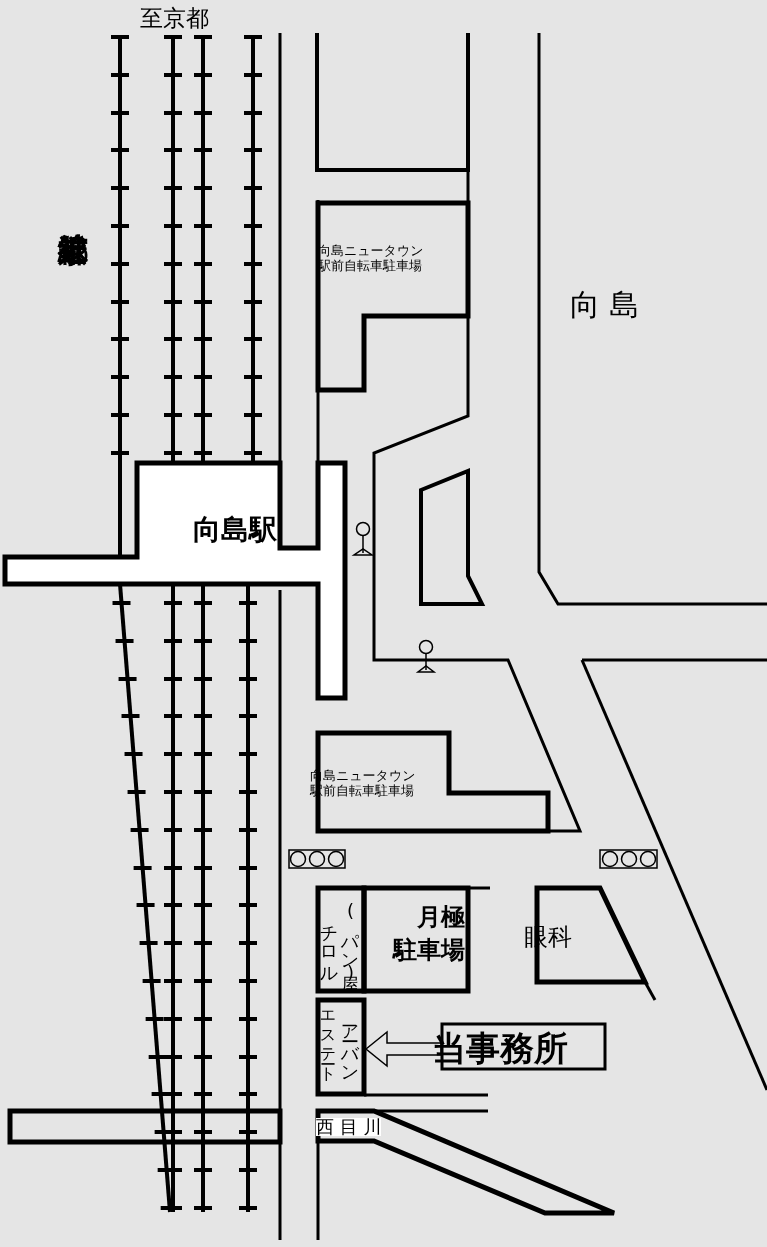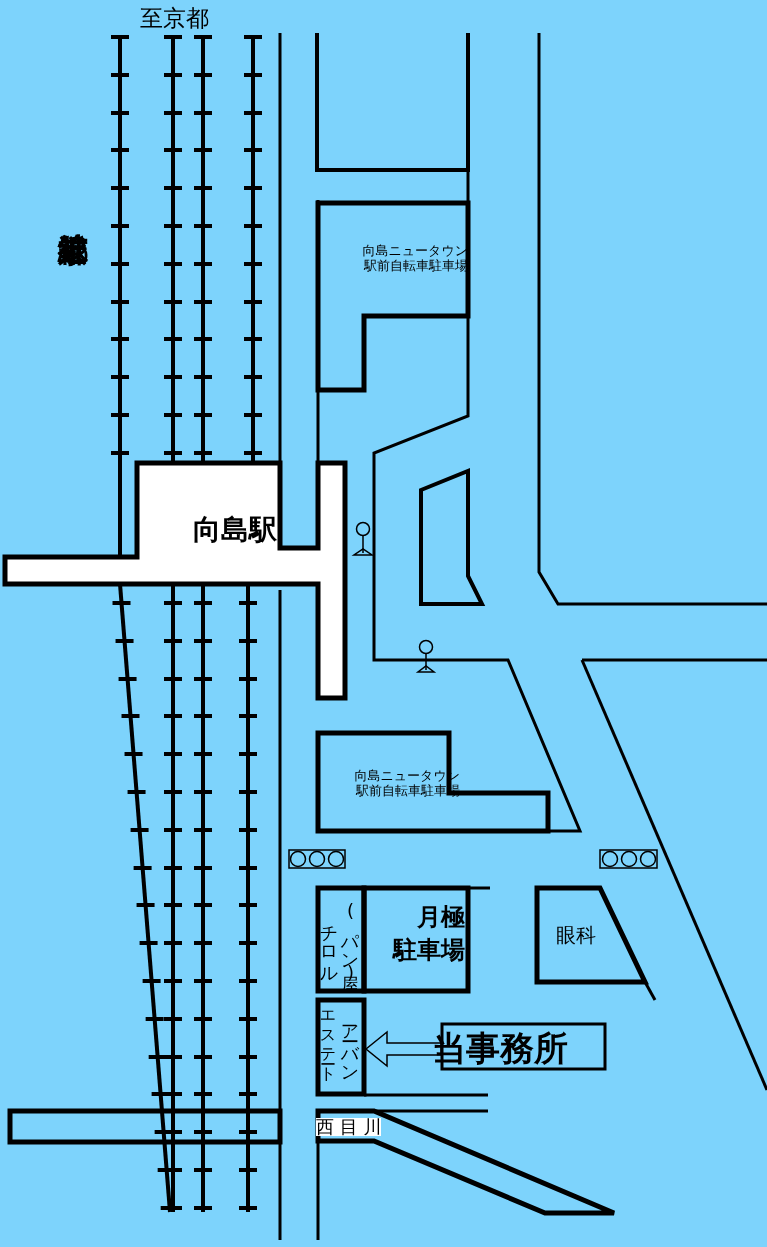--- a/index.html
+++ b/index.html
@@ -1,20 +1,20 @@
 <!DOCTYPE html>
 <html><head>
 <meta charset="utf-8">
 <style>
   html, body { margin: 0; padding: 0; background: #ffffff; }
-  #map-root { position: relative; width: 767px; height: 1247px; overflow: hidden; background: #7dd3fc; }
+  #map-root { position: relative; width: 767px; height: 1247px; overflow: hidden; background: #e5e5e5; }
   svg { position: absolute; left: 0; top: 0; }
   .lbl { position: absolute; font-family: "DejaVu Sans", sans-serif; color: #000; white-space: nowrap; line-height: 1; }
   .vert { writing-mode: vertical-rl; text-orientation: upright; }
-  .small { font-size: 13px; text-align: right; line-height: 15px; }
+  .small { font-size: 13px; text-align: left; line-height: 15px; }
   .big { font-size: 26px; font-weight: bold; }
 </style>
 </head>
 <body>
 
 <div id="map-root">
 <svg width="767" height="1247" viewBox="0 0 767 1247">
   <g stroke="#000" fill="none">
 
     <g stroke-width="4">
@@ -215,31 +215,32 @@
   </g>
 </svg>
 
 <div class="lbl" style="left:140px;top:7px;font-size:23px;">至京都</div>
 <div class="lbl vert" style="left:58px;top:210px;font-size:30px;font-weight:bold;">近鉄京都線</div>
 <div class="lbl small" style="left:318px;top:243px;width:150px;">
   <div>向島ニュータウン</div>
   <div>駅前自転車駐車場</div>
 </div>
 <div class="lbl" style="left:580px;top:290px;font-size:30px;text-align:center;">
+  <div style="margin-left:-10px;">向 島</div>
 </div>
 <div class="lbl" style="left:157px;top:516px;font-size:28px;font-weight:bold;margin-left:36px;">向島駅</div>
 <div class="lbl small" style="left:310px;top:768px;width:150px;">
   <div>向島ニュータウン</div>
   <div>駅前自転車駐車場</div>
 </div>
 <div class="lbl vert" style="left:320px;top:913px;font-size:18px;">チロル</div>
 <div class="lbl vert" style="left:341px;top:900px;font-size:18px;">(パン屋)</div>
 <div class="lbl" style="left:370px;top:905px;font-size:24px;font-weight:bold;text-align:right;width:95px;">
   <div>月極</div>
   <div style="margin-top:9px;">駐車場</div>
 </div>
-<div class="lbl" style="left:556px;top:925px;font-size:20px;">眼科</div>
+<div class="lbl" style="left:524px;top:925px;font-size:24px;">眼科</div>
 <div class="lbl vert" style="left:341px;top:1012px;font-size:18px;">アーバン</div>
 <div class="lbl vert" style="left:320px;top:1001px;font-size:16px;">エステート</div>
 <div class="lbl big" style="left:432px;top:1031px;font-size:34px;">当事務所</div>
 <div class="lbl" style="left:316px;top:1118px;font-size:18px;background:#fff;">西 目 川</div>
 <div class="lbl" style="left:167px;top:1280px;font-size:23px;">至奈良</div>
 </div>
 
 </body></html>

